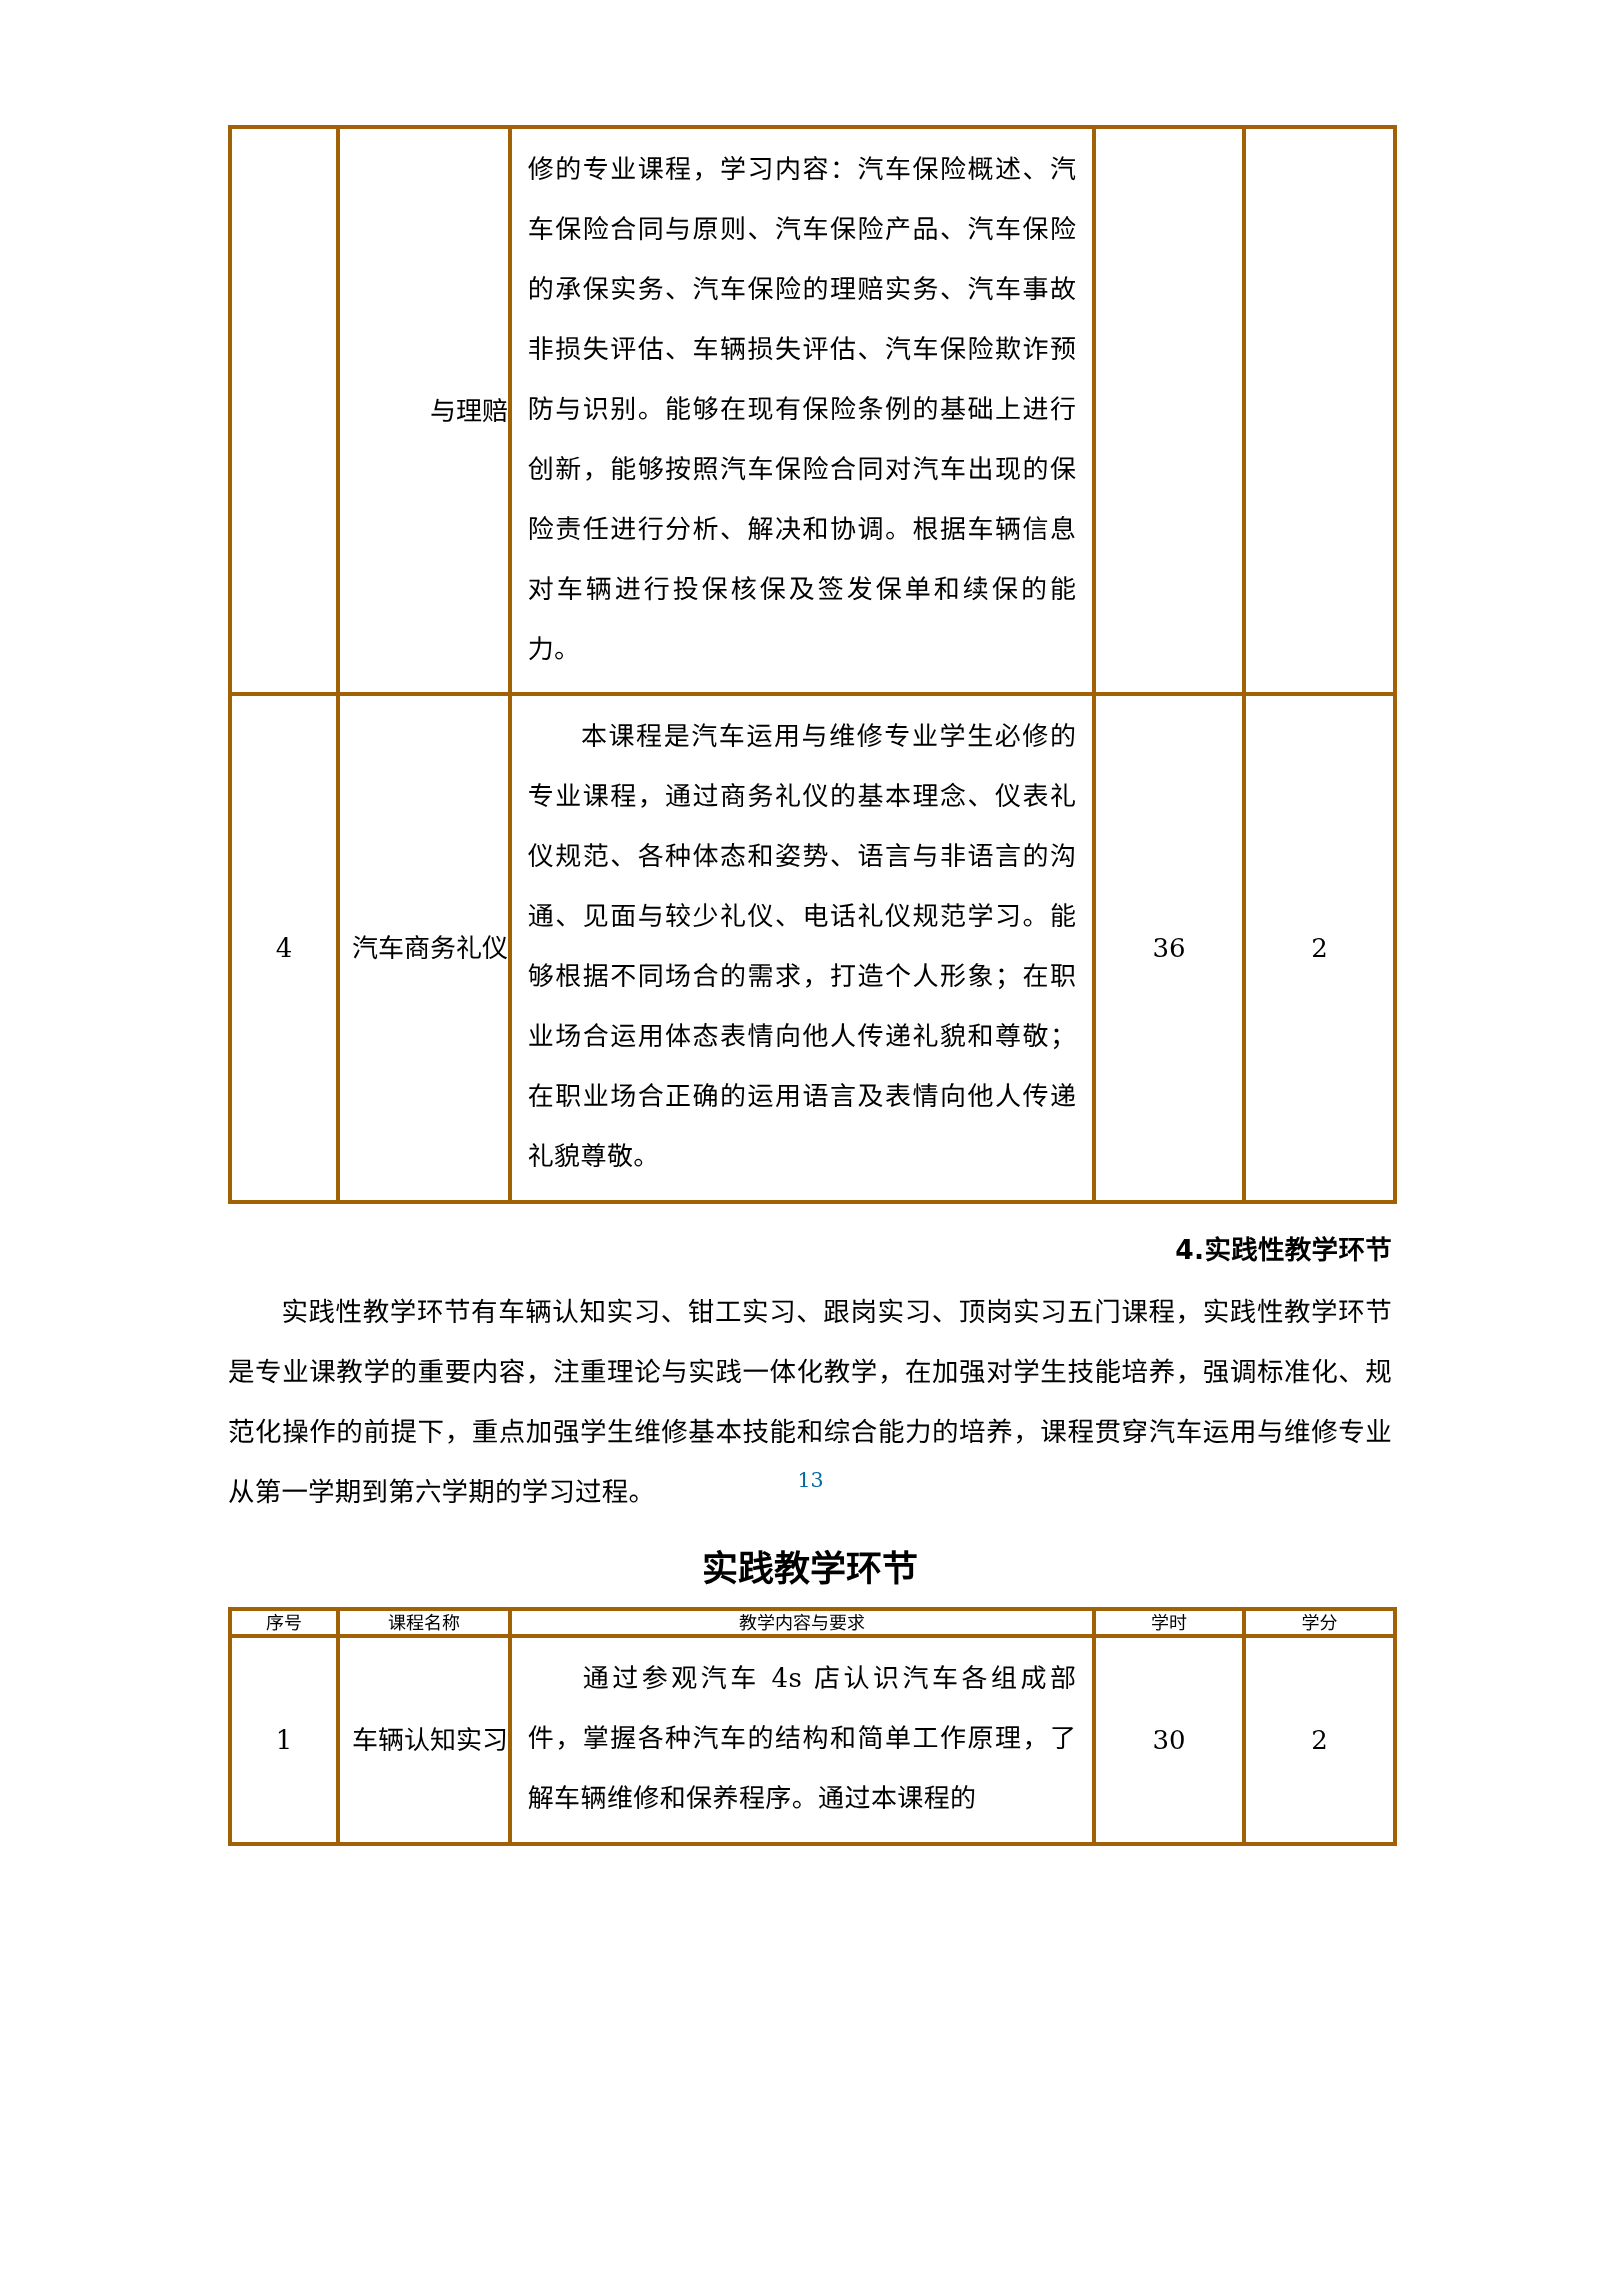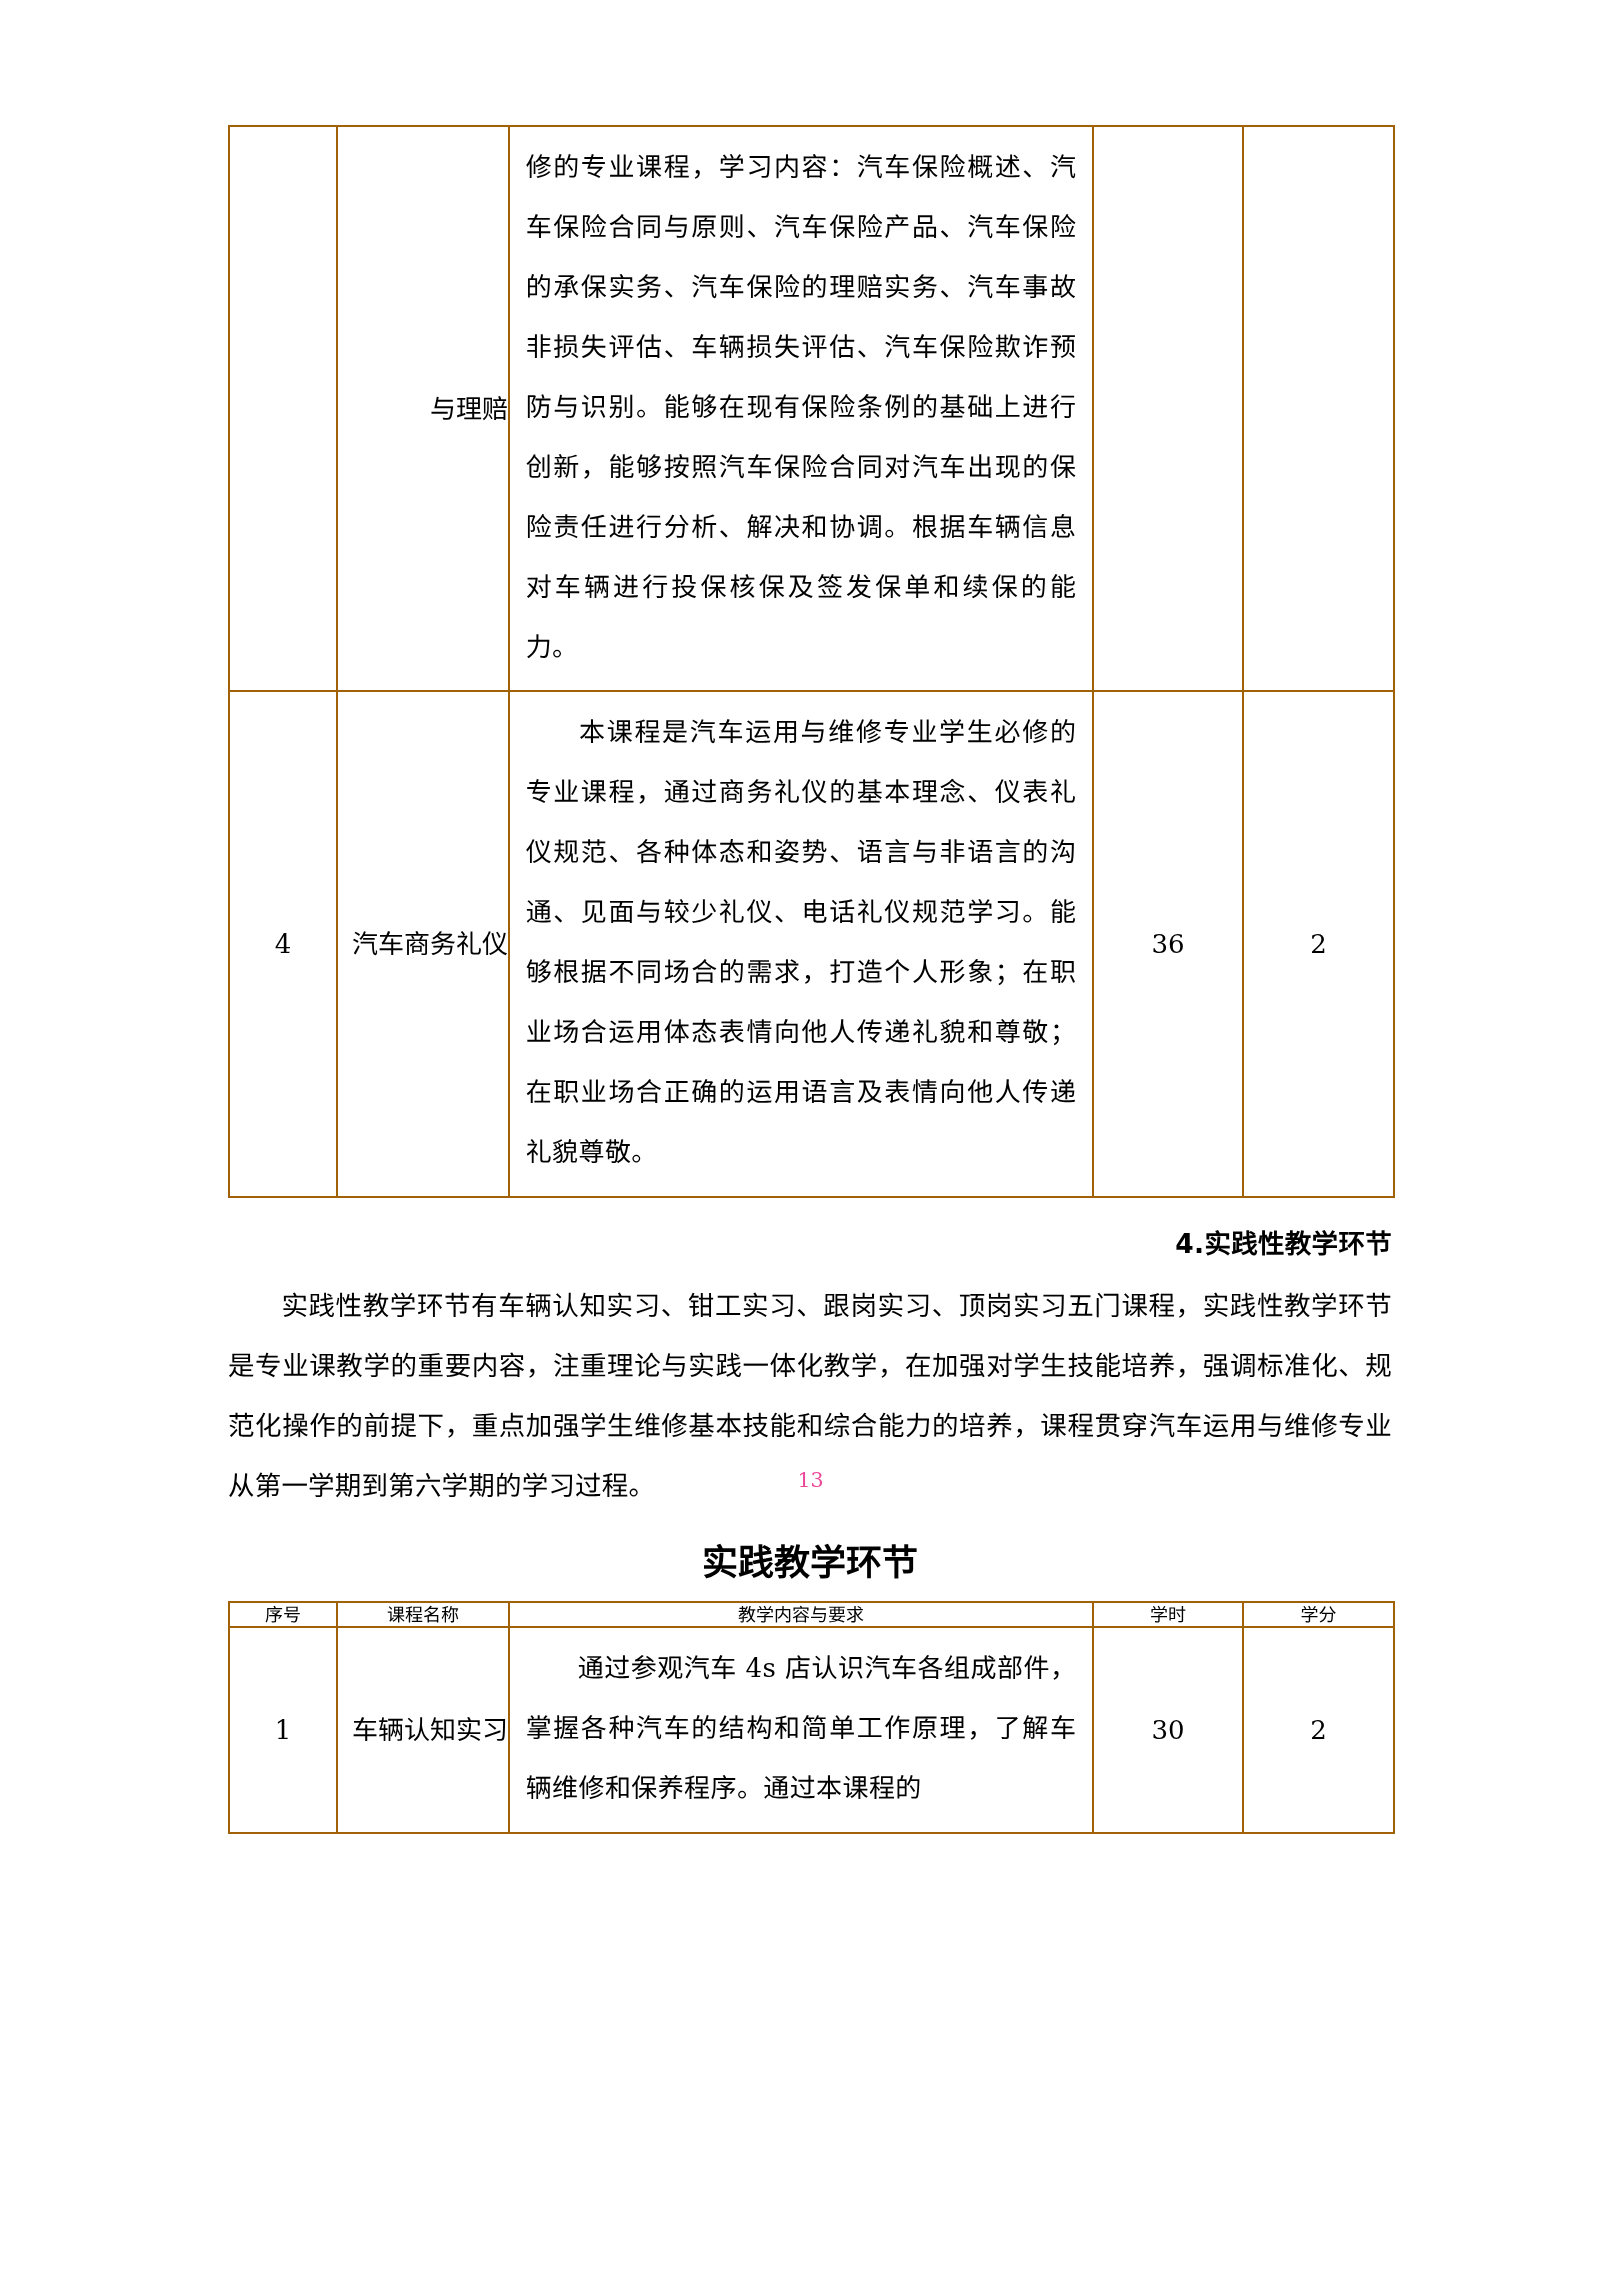--- a/index.html
+++ b/index.html
@@ -30,21 +30,21 @@
 
   
   table.doc-table {
     border-collapse: collapse;
     width: 1164px;
     table-layout: fixed;
     margin: 0;
   }
   table.doc-table td,
   table.doc-table th {
-    border: 2px solid #a16207;
+    border: 4px solid #a16207;
     padding: 0;
     vertical-align: middle;
     font-weight: normal;
   }
   
   .col-no      { width: 108px; }
   .col-name    { width: 172px; }
   .col-content { width: 584px; }
   .col-hours   { width: 150px; }
   .col-credit  { width: 151px; }
@@ -123,21 +123,21 @@
 
   
   .page-number {
     position: absolute;
     left: 0;
     right: 0;
     top: 1468px;
     text-align: center;
     font-family: "DejaVu Serif", "Liberation Serif", serif;
     font-size: 20.6px;
-    color: #ec4899;
+    color: #0369a1;
   }
 </style>
 </head>
 <body>
 
 <div class="page">
   <div class="content">
 
     <table class="doc-table">
       <colgroup>

